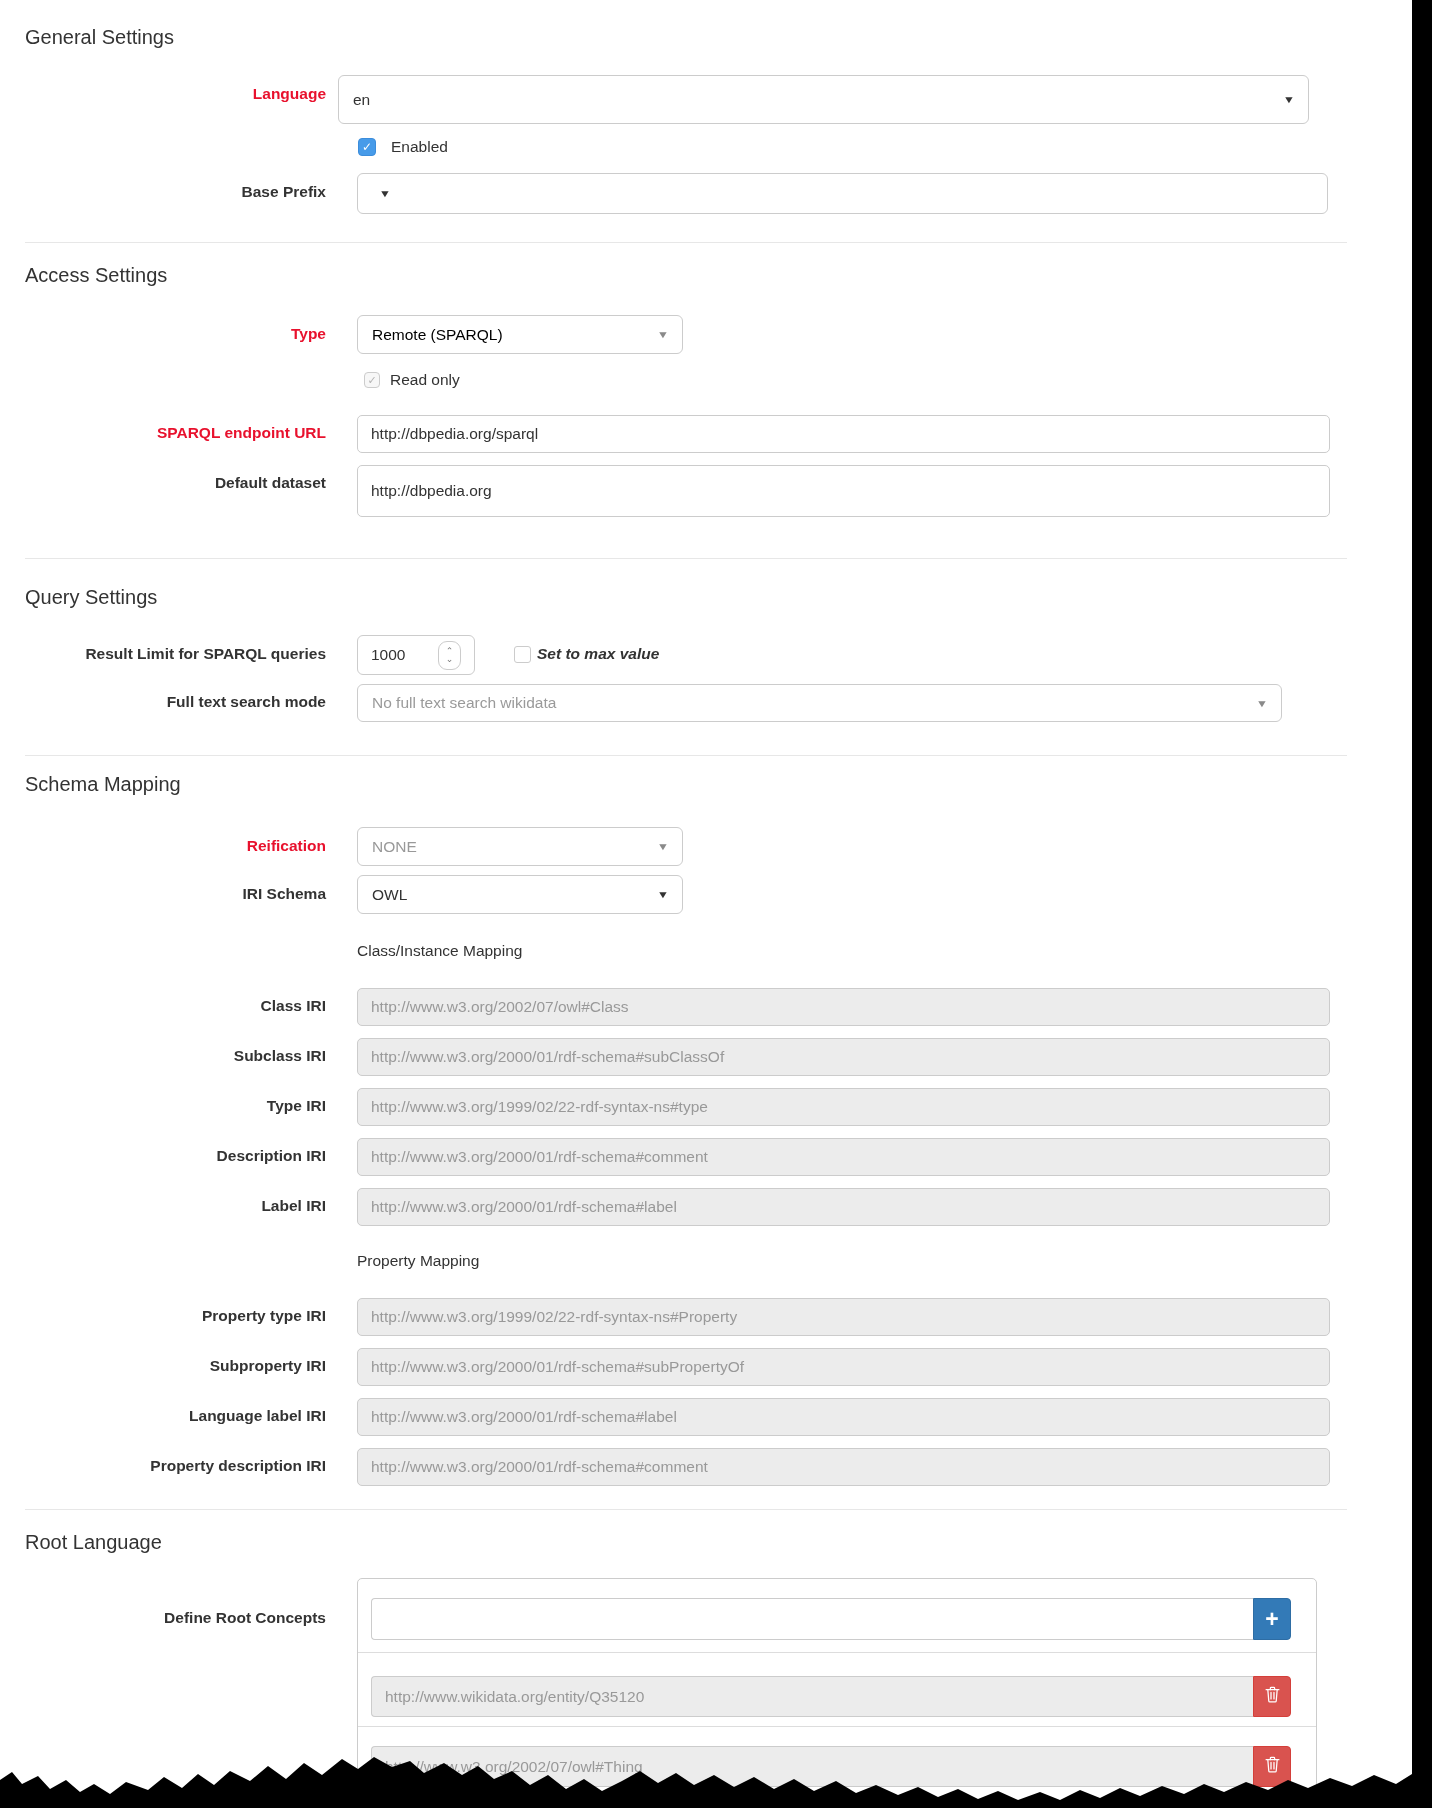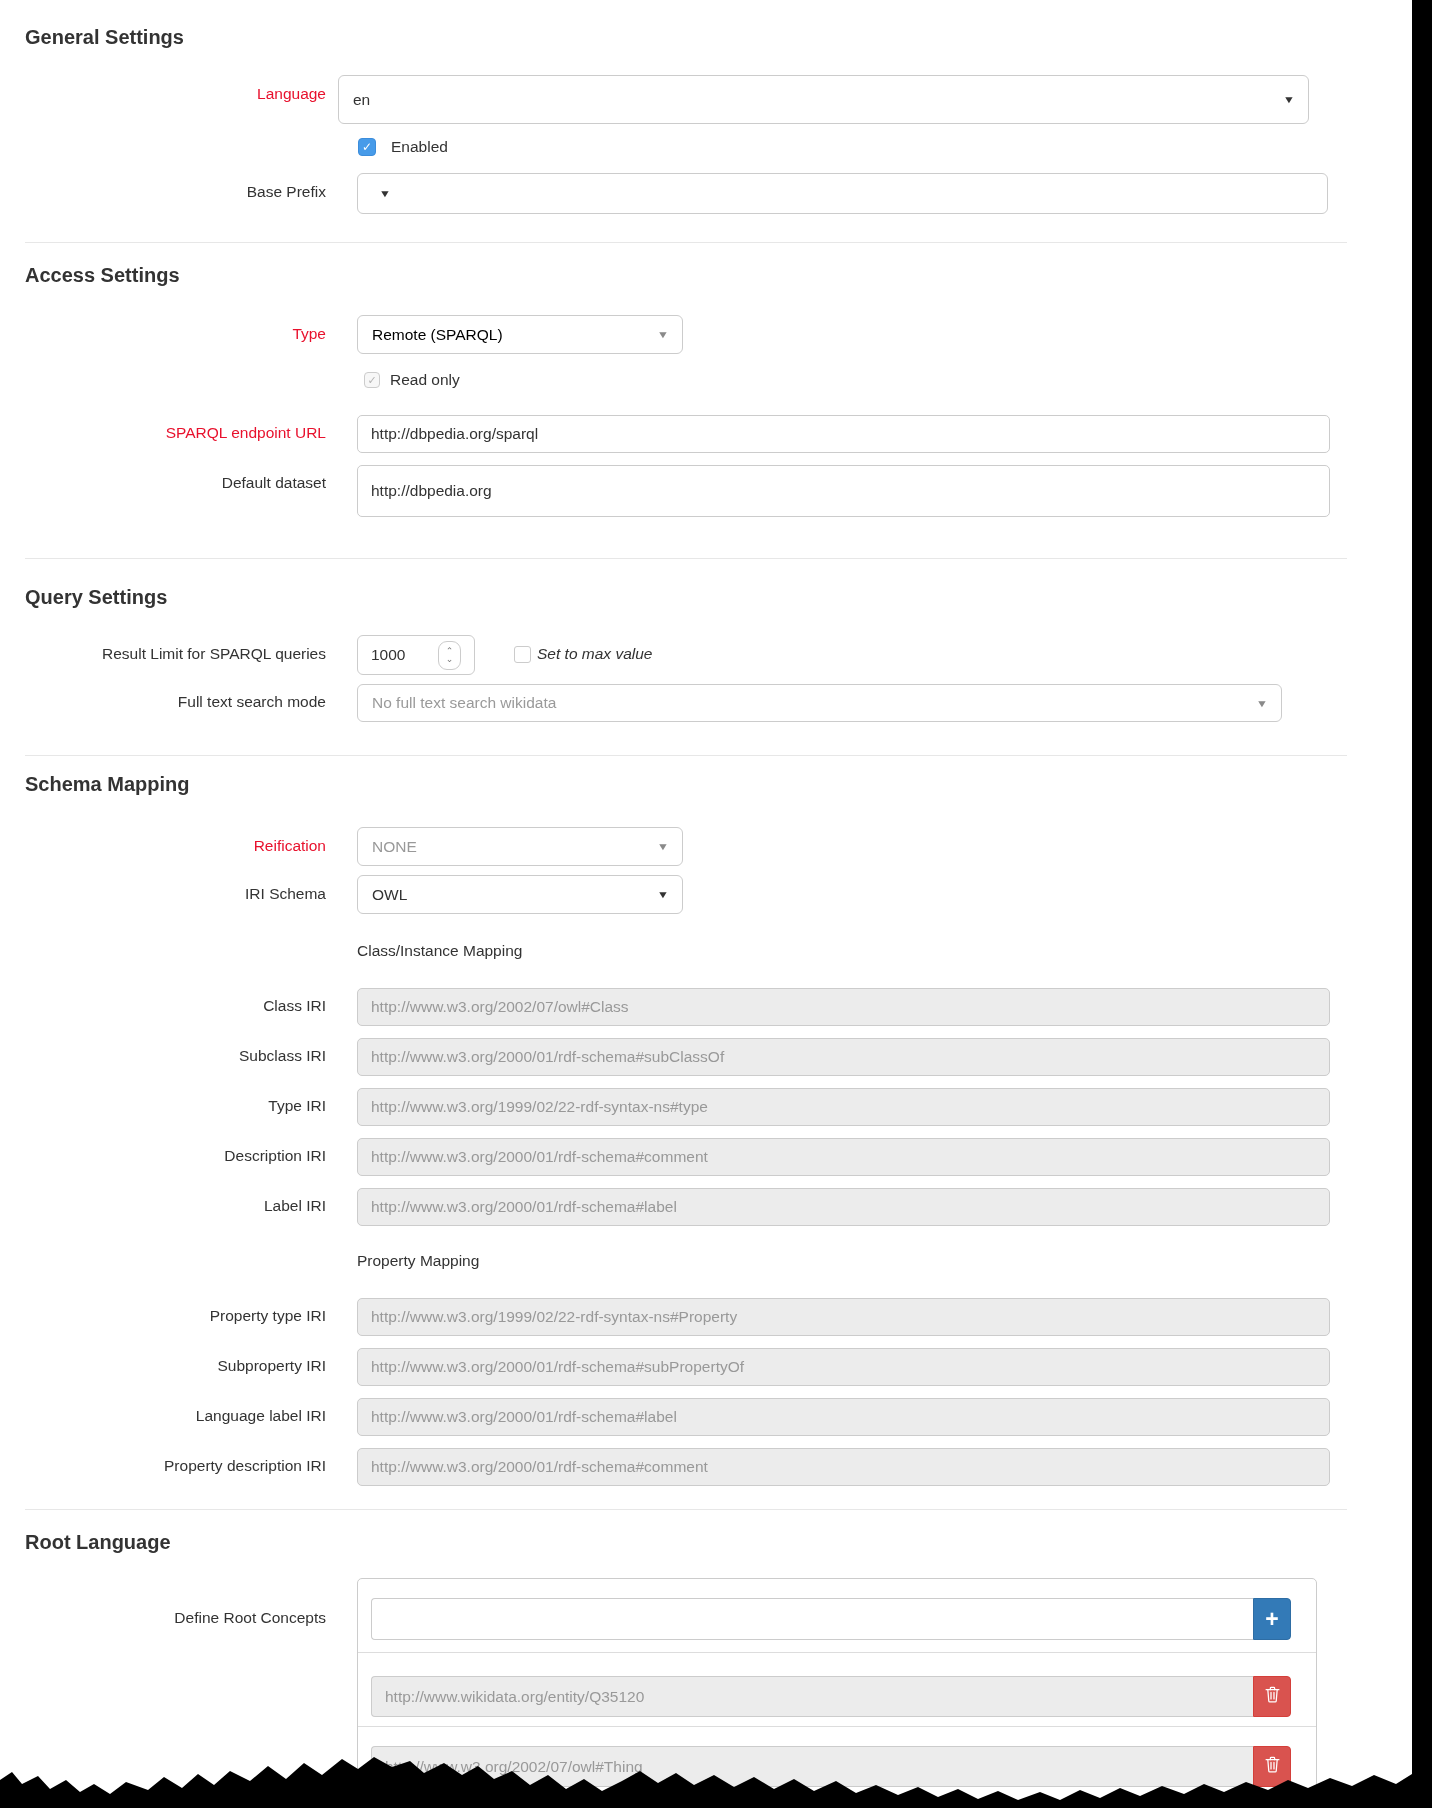--- a/index.html
+++ b/index.html
@@ -1,21 +1,21 @@
 <!DOCTYPE html>
 <html><head>
 <meta charset="utf-8">
 <style>
   html,body{margin:0;padding:0;background:#fff;}
   body{width:1432px;height:1808px;position:relative;overflow:hidden;
        font-family:"Liberation Sans","DejaVu Sans",sans-serif;color:#333;}
   .abs{position:absolute;}
-  .section-title{position:absolute;left:25px;font-size:20px;font-weight:700;color:#333;}
+  .section-title{position:absolute;left:25px;font-size:20px;font-weight:400;color:#333;}
   .divider{position:absolute;left:25px;width:1322px;border-top:1px solid #e7e7e7;height:0;}
-  .lbl{position:absolute;left:0;width:326px;text-align:right;font-size:15.5px;font-weight:400;color:#333;white-space:nowrap;}
+  .lbl{position:absolute;left:0;width:326px;text-align:right;font-size:15.5px;font-weight:700;color:#333;white-space:nowrap;}
   .lbl.req{color:#e8112d;}
   .subhead{position:absolute;left:357px;font-size:15.5px;font-weight:400;color:#333;}
   .select{position:absolute;background:#fff;border:1px solid #ccc;border-radius:6px;
           display:flex;align-items:center;padding:0 14px;box-sizing:border-box;font-size:15.5px;}
   .select .val{flex:1;white-space:nowrap;overflow:hidden;}
   .caret{font-size:10px;color:#333;margin-left:8px;transform:scaleX(1.25);}
   .caret.grey{color:#8a8a8a;}
   .input{position:absolute;background:#fff;border:1px solid #ccc;border-radius:5px;
          display:flex;align-items:center;padding:0 13px;box-sizing:border-box;font-size:15.5px;color:#333;}
   .input.disabled{background:#ececec;color:#999;}
@@ -88,21 +88,21 @@
 
 <div class="lbl" style="top:645px">Result Limit for SPARQL queries</div>
 <div class="input" style="left:357px;top:635px;width:118px;height:40px;border-radius:6px">
   <span style="flex:1">1000</span>
   <span class="stepper">
     <span>⌃</span>
     <span>⌄</span>
   </span>
 </div>
 <div class="checkbox" style="left:514px;top:646px;width:17px;height:17px;background:#fff;border:1px solid #ccc;border-radius:3px"></div>
-<div class="cb-label" style="left:537px;top:645px;font-style:italic;font-weight:400">Set to max value</div>
+<div class="cb-label" style="left:537px;top:645px;font-style:italic;font-weight:700">Set to max value</div>
 
 <div class="lbl" style="top:693px">Full text search mode</div>
 <div class="select" style="left:357px;top:684px;width:925px;height:38px">
   <span class="val" style="color:#9a9a9a">No full text search wikidata</span>
   <span class="caret grey">▼</span>
 </div>
 
 <div class="divider" style="top:755px"></div>
 
 <div class="section-title" style="top:773px">Schema Mapping</div>

